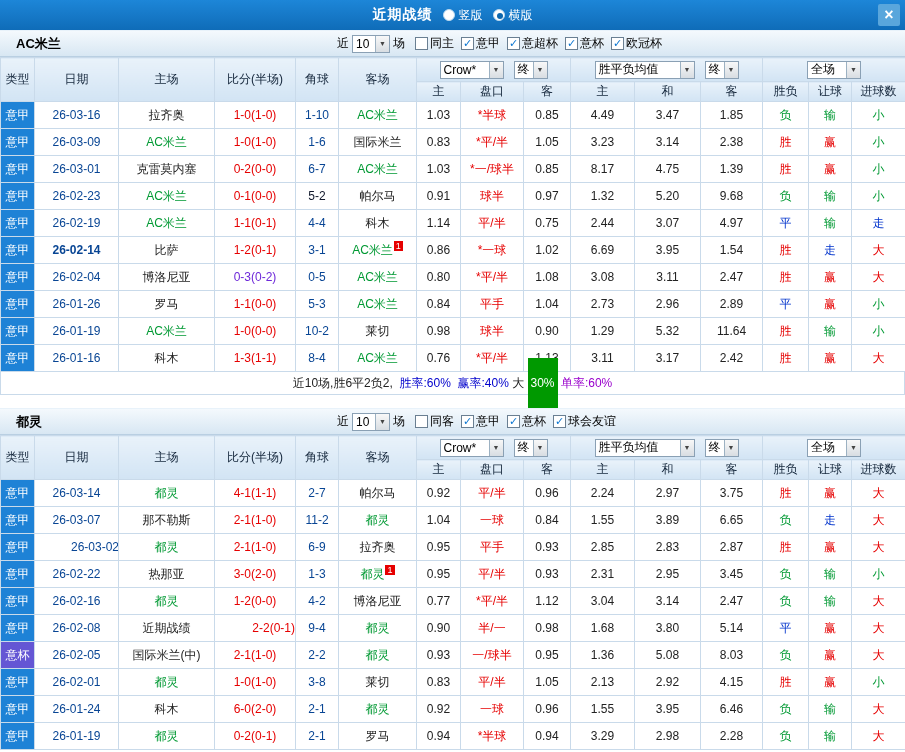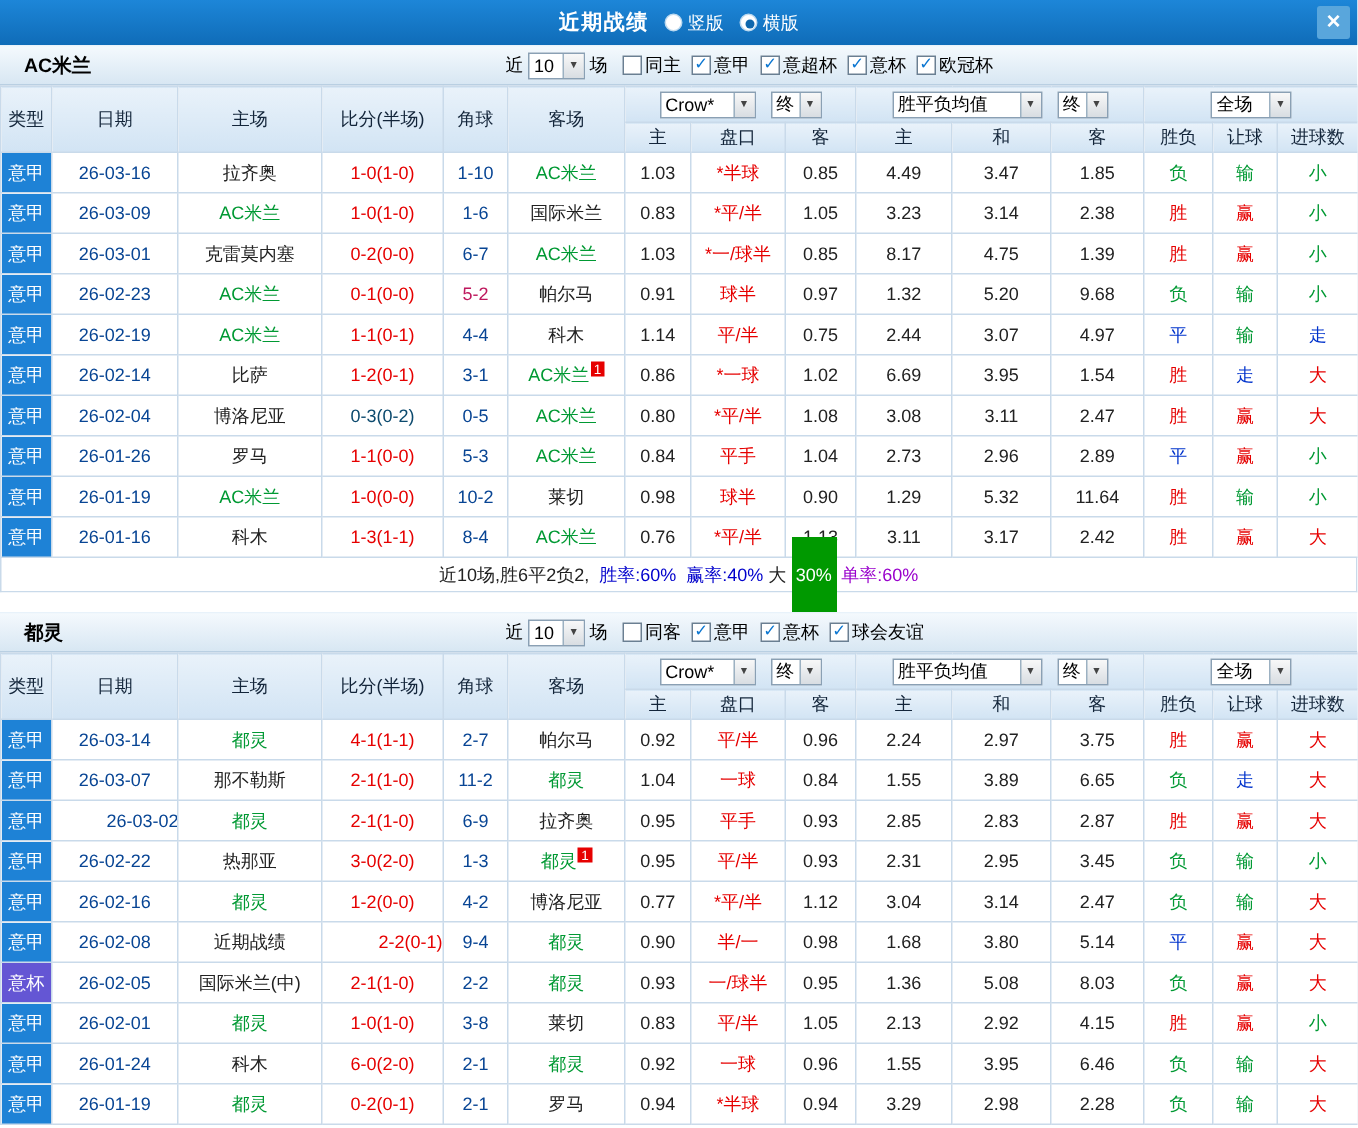--- a/index.html
+++ b/index.html
@@ -201,21 +201,21 @@
             <td class="avg">1.39</td>
             <td class="res" style="color: rgb(230, 0, 0);">胜</td>
             <td class="res" style="color: rgb(230, 0, 0);">赢</td>
             <td class="res" style="color: rgb(0, 153, 51);">小</td>
           </tr>
           <tr>
             <td class="type" style="background: rgb(30, 130, 214);">意甲</td>
             <td class="date" style="color: rgb(8, 69, 148);">26-02-23</td>
             <td class="team"><span class="tname" style="color: rgb(0, 153, 51);">AC米兰</span></td>
             <td class="score" style="color: rgb(230, 0, 0); border-radius: 10px;">0-1(0-0)</td>
-            <td class="corner" style="color: #be185d;">5-2</td>
+            <td class="corner" style="color: #0f172a;">5-2</td>
             <td class="team"><span class="tname">帕尔马</span></td>
             <td class="odds">0.91</td>
             <td class="handicap" style="color: rgb(230, 0, 0);">球半</td>
             <td class="odds">0.97</td>
             <td class="avg">1.32</td>
             <td class="avg">5.20</td>
             <td class="avg">9.68</td>
             <td class="res" style="color: rgb(0, 153, 51);">负</td>
             <td class="res" style="color: rgb(0, 153, 51);">输</td>
             <td class="res" style="color: rgb(0, 153, 51);">小</td>
@@ -232,40 +232,40 @@
             <td class="odds">0.75</td>
             <td class="avg">2.44</td>
             <td class="avg">3.07</td>
             <td class="avg">4.97</td>
             <td class="res" style="color: rgb(0, 51, 204);">平</td>
             <td class="res" style="color: rgb(0, 153, 51);">输</td>
             <td class="res" style="color: rgb(0, 51, 204);">走</td>
           </tr>
           <tr>
             <td class="type" style="background: rgb(30, 130, 214);">意甲</td>
-            <td class="date" style="color: rgb(8, 69, 148);">26-02-14</td>
+            <td class="date" style="color: rgb(8, 69, 148); font-weight: bold;">26-02-14</td>
             <td class="team"><span class="tname">比萨</span></td>
             <td class="score" style="color: rgb(230, 0, 0);">1-2(0-1)</td>
             <td class="corner" style="color: rgb(8, 69, 148);">3-1</td>
             <td class="team"><span class="tname" style="color: rgb(0, 153, 51);">AC米兰</span><sup class="sup-badge" style="background: rgb(230, 0, 0);">1</sup></td>
             <td class="odds">0.86</td>
             <td class="handicap" style="color: rgb(230, 0, 0);">*一球</td>
             <td class="odds">1.02</td>
             <td class="avg">6.69</td>
             <td class="avg">3.95</td>
             <td class="avg">1.54</td>
             <td class="res" style="color: rgb(230, 0, 0);">胜</td>
             <td class="res" style="color: rgb(0, 51, 204);">走</td>
             <td class="res" style="color: rgb(230, 0, 0);">大</td>
           </tr>
           <tr>
             <td class="type" style="background: rgb(30, 130, 214);">意甲</td>
             <td class="date" style="color: rgb(8, 69, 148);">26-02-04</td>
             <td class="team"><span class="tname">博洛尼亚</span></td>
-            <td class="score" style="color: #0c4a6e;">0-3(0-2)</td>
+            <td class="score" style="color: #6d28d9;">0-3(0-2)</td>
             <td class="corner" style="color: rgb(8, 69, 148);">0-5</td>
             <td class="team"><span class="tname" style="color: rgb(0, 153, 51);">AC米兰</span></td>
             <td class="odds">0.80</td>
             <td class="handicap" style="color: rgb(230, 0, 0);">*平/半</td>
             <td class="odds">1.08</td>
             <td class="avg">3.08</td>
             <td class="avg">3.11</td>
             <td class="avg">2.47</td>
             <td class="res" style="color: rgb(230, 0, 0);">胜</td>
             <td class="res" style="color: rgb(230, 0, 0);">赢</td>

